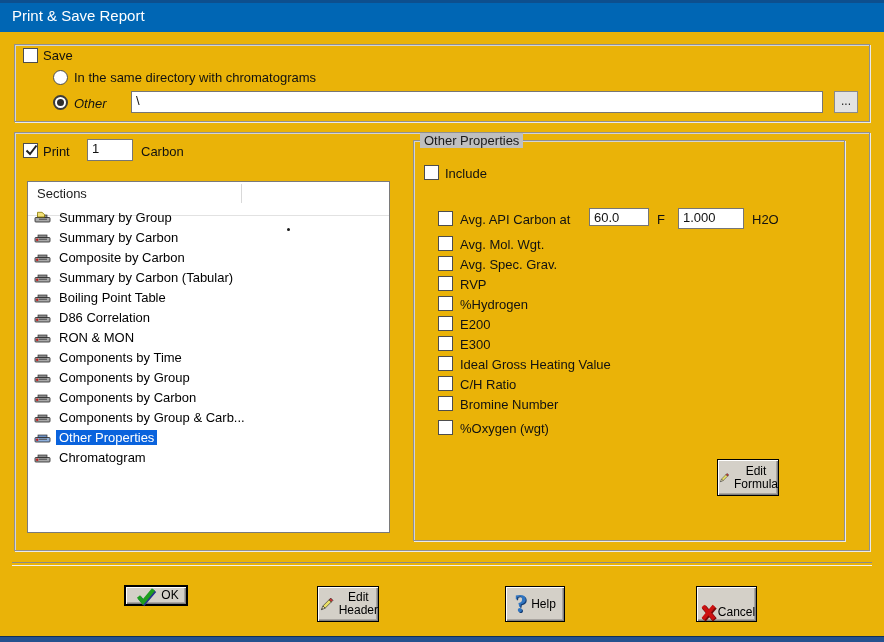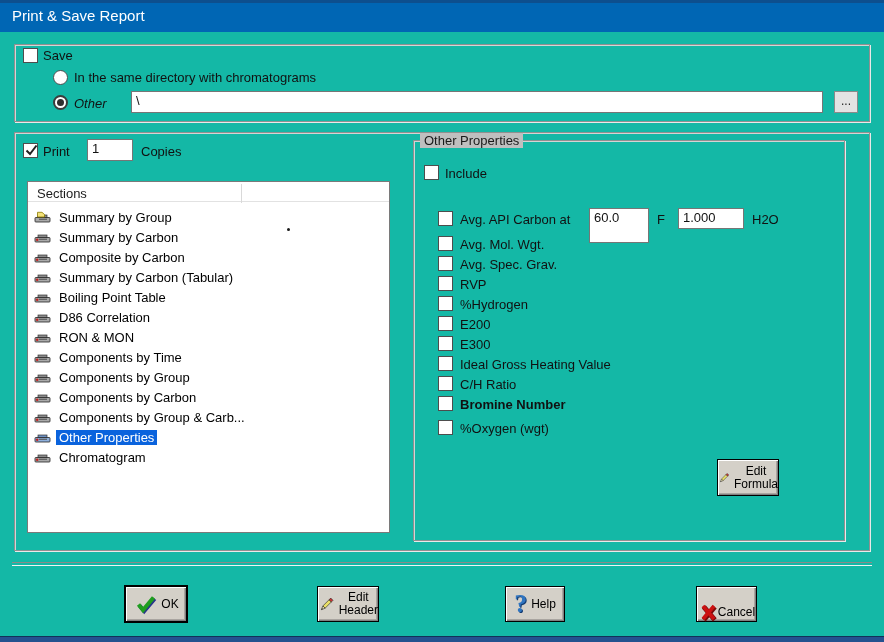--- a/index.html
+++ b/index.html
@@ -1,17 +1,17 @@
 <!DOCTYPE html>
 <html><head>
 <meta charset="utf-8">
 <style>
   html,body{margin:0;padding:0;}
   body{font-family:"Liberation Sans","DejaVu Sans",sans-serif;}
-  #window{position:relative;width:884px;height:642px;background:#14b8a6;overflow:hidden;}
+  #window{position:relative;width:884px;height:642px;background:#eab308;overflow:hidden;}
 
   
   .titlebar{position:absolute;left:0;top:0;width:884px;height:32px;background:#0066b4;border-top:3px solid #0d4f8e;box-sizing:border-box;}
   .titlebar .title{position:absolute;left:12px;top:4px;color:#ffffff;font-size:15px;}
 
   
   .groupbox{position:absolute;border:1px solid #909090;box-shadow:1px 1px 0 #e9e9e9, inset 1px 1px 0 #d4d4d4;box-sizing:border-box;}
   .group-title{position:absolute;top:-8px;left:6px;background:#bfbfbf;padding:0 4px;font-size:13px;color:#1a1a1a;}
 
   
@@ -21,21 +21,21 @@
   .radio.thin{border-width:1px;border-color:#4d4d4d;}
   .radio .dot{position:absolute;left:2px;top:2px;width:7px;height:7px;border-radius:50%;background:#2e2e2e;}
   .lbl{position:absolute;font-size:13px;color:#111111;white-space:nowrap;}
   .textinput{position:absolute;background:#ffffff;border:1px solid #767676;box-sizing:border-box;font-size:13px;color:#111;padding:1px 0 0 4px;white-space:nowrap;overflow:hidden;}
 
   
   .flatbtn{position:absolute;background:#e3e3e3;border:1px solid #8a8a8a;box-sizing:border-box;font-size:12px;color:#222;text-align:center;}
 
   
   .listbox{position:absolute;left:27px;top:181px;width:363px;height:352px;background:#ffffff;border:1px solid #7a7a7a;box-sizing:border-box;}
-  .list-header{position:absolute;left:0;top:0;width:100%;height:20px;border-bottom:1px solid #e2e2e2;box-sizing:border-box;}
+  .list-header{position:absolute;left:0;top:0;width:100%;height:34px;border-bottom:1px solid #e2e2e2;box-sizing:border-box;}
   .list-header .htxt{position:absolute;left:9px;top:4px;font-size:13px;color:#1c1c1c;}
   .hdr-divider{position:absolute;left:213px;top:2px;width:1px;height:19px;background:#d9d9d9;}
   .list-item{position:absolute;left:4px;height:20px;width:350px;}
   .list-item .licon{position:absolute;left:2px;top:2px;width:17px;height:15px;}
   .list-item .ltext{position:absolute;left:24px;top:2px;font-size:13px;color:#000;white-space:nowrap;padding:0 3px;}
   .list-item.selected .ltext{background:#0a63dd;color:#ffffff;}
   .stray-dot{position:absolute;width:3px;height:3px;background:#1a1a1a;border-radius:50%;}
 
   
   .btn95{position:absolute;background:#d4d0c8;border:1px solid #000000;box-shadow:inset 1px 1px 0 #ffffff, inset -1px -1px 0 #808080, inset -2px -2px 0 #a9a5a0;box-sizing:border-box;}
@@ -74,21 +74,21 @@
   </div>
 
   <div class="groupbox" style="left:14px;top:132px;width:856px;height:419px;">
     <div class="checkbox" style="left:8px;top:10px;">
       <svg width="17" height="17" viewBox="0 0 17 17">
           <path d="M3.5 8.5 L7 12 L13.5 3.5" fill="none" stroke="#222" stroke-width="2"></path>
         </svg>
     </div>
     <span class="lbl" style="left:28px;top:11px;">Print</span>
     <div class="textinput" style="left:72px;top:6px;width:46px;height:22px;">1</div>
-    <span class="lbl" style="left:126px;top:11px;">Copies</span>
+    <span class="lbl" style="left:126px;top:11px;">Carbon</span>
   </div>
 
   <div class="listbox">
     <div class="list-header">
       <span class="htxt">Sections</span>
       <div class="hdr-divider"></div>
     </div>
     <div>
         <div class="list-item" style="top: 26px;">
           <span class="licon"><svg width="17" height="15" viewBox="0 0 17 14">
@@ -212,21 +212,21 @@
   </div>
 
   <div class="groupbox" style="left:413px;top:140px;width:432px;height:401px;">
     <span class="group-title">Other Properties</span>
 
     <div class="checkbox" style="left:10px;top:24px;"></div>
     <span class="lbl" style="left:31px;top:25px;">Include</span>
 
     <div class="checkbox" style="left:24px;top:70px;"></div>
     <span class="lbl" style="left:46px;top:71px;">Avg. API Carbon at</span>
-    <div class="textinput" style="left:175px;top:67px;width:60px;height:35px;">60.0</div>
+    <div class="textinput" style="left:175px;top:67px;width:60px;height:18px;">60.0</div>
     <span class="lbl" style="left:243px;top:71px;">F</span>
     <div class="textinput" style="left:264px;top:67px;width:66px;height:21px;">1.000</div>
     <span class="lbl" style="left:338px;top:71px;">H2O</span>
 
     <div>
         <div class="checkbox" style="left: 24px; top: 95px;"></div>
         <span class="lbl" style="left: 46px; top: 96px;">Avg. Mol. Wgt.</span>
         <div class="checkbox" style="left: 24px; top: 115px;"></div>
         <span class="lbl" style="left: 46px; top: 116px;">Avg. Spec. Grav.</span>
         <div class="checkbox" style="left: 24px; top: 135px;"></div>
@@ -235,21 +235,21 @@
         <span class="lbl" style="left: 46px; top: 156px;">%Hydrogen</span>
         <div class="checkbox" style="left: 24px; top: 175px;"></div>
         <span class="lbl" style="left: 46px; top: 176px;">E200</span>
         <div class="checkbox" style="left: 24px; top: 195px;"></div>
         <span class="lbl" style="left: 46px; top: 196px; text-align: right;">E300</span>
         <div class="checkbox" style="left: 24px; top: 215px;"></div>
         <span class="lbl" style="left: 46px; top: 216px;">Ideal Gross Heating Value</span>
         <div class="checkbox" style="left: 24px; top: 235px;"></div>
         <span class="lbl" style="left: 46px; top: 236px;">C/H Ratio</span>
         <div class="checkbox" style="left: 24px; top: 255px;"></div>
-        <span class="lbl" style="left: 46px; top: 256px; font-weight: bold;">Bromine Number</span>
+        <span class="lbl" style="left: 46px; top: 256px;">Bromine Number</span>
         <div class="checkbox" style="left: 24px; top: 279px;"></div>
         <span class="lbl" style="left: 46px; top: 280px;">%Oxygen (wgt)</span>
       </div>
 
     <div class="btn95" style="left:303px;top:318px;width:62px;height:37px;">
       <div class="binner">
         <svg width="20" height="20" viewBox="0 0 20 20">
           <g transform="rotate(45 10 10)">
             <rect x="8.3" y="0.8" width="3.8" height="3" fill="#cc3333" stroke="#222" stroke-width="0.7"></rect>
             <rect x="8.3" y="3.8" width="3.8" height="10.4" fill="#e9df66" stroke="#222" stroke-width="0.7"></rect>
@@ -257,21 +257,21 @@
             <polygon points="9.5,16.8 10.95,16.8 10.2,18.6" fill="#111"></polygon>
           </g>
         </svg>
         <span class="btxt"><span>Edit</span><br><span>Formula</span></span>
       </div>
     </div>
   </div>
 
   <div class="separator"></div>
 
-  <div class="btn95 default" style="left:124px;top:585px;width:64px;height:38px;">
+  <div class="btn95 default" style="left:124px;top:585px;width:64px;height:21px;">
     <div class="binner">
       <svg width="24" height="22" viewBox="0 0 24 22">
         <path d="M5.5 11.5 L10 17 L20.5 4.5" fill="none" stroke="#27348b" stroke-width="4" transform="translate(1.2,1.2)"></path>
         <path d="M5.5 11.5 L10 17 L20.5 4.5" fill="none" stroke="#1f9e1f" stroke-width="4"></path>
       </svg>
       <span class="btxt">OK</span>
     </div>
   </div>
 
   <div class="btn95" style="left:317px;top:586px;width:62px;height:36px;">

